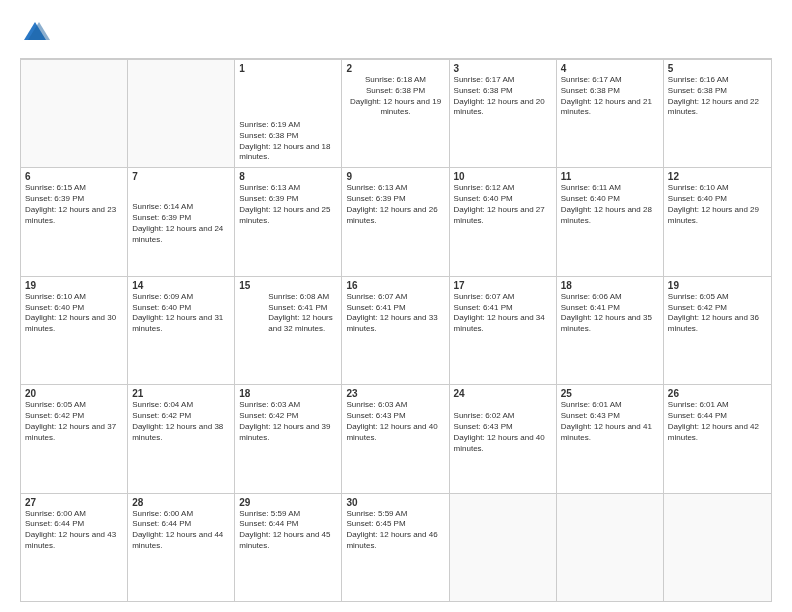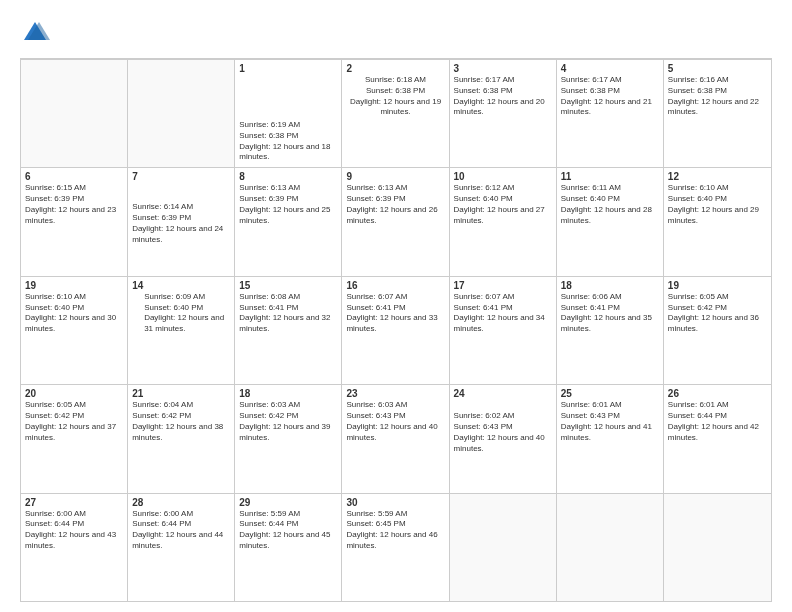--- a/index.html
+++ b/index.html
@@ -218,27 +218,27 @@
         </div>
         <div class="cal-week">
           <div class="cal-cell">
             <span class="day-num">19</span>
             <div class="day-info" style="white-space: pre-line;">Sunrise: 6:10 AM
 Sunset: 6:40 PM
 Daylight: 12 hours and 30 minutes.</div>
           </div>
           <div class="cal-cell">
             <span class="day-num">14</span>
-            <div class="day-info" style="white-space: pre-line; margin-left: 12px;">Sunrise: 6:09 AM
+            <div class="day-info" style="white-space: pre-line;">Sunrise: 6:09 AM
 Sunset: 6:40 PM
 Daylight: 12 hours and 31 minutes.</div>
           </div>
           <div class="cal-cell">
             <span class="day-num">15</span>
-            <div class="day-info" style="white-space: pre-line;">Sunrise: 6:08 AM
+            <div class="day-info" style="white-space: pre-line; margin-left: 29px;">Sunrise: 6:08 AM
 Sunset: 6:41 PM
 Daylight: 12 hours and 32 minutes.</div>
           </div>
           <div class="cal-cell">
             <span class="day-num">16</span>
             <div class="day-info" style="white-space: pre-line;">Sunrise: 6:07 AM
 Sunset: 6:41 PM
 Daylight: 12 hours and 33 minutes.</div>
           </div>
           <div class="cal-cell">

